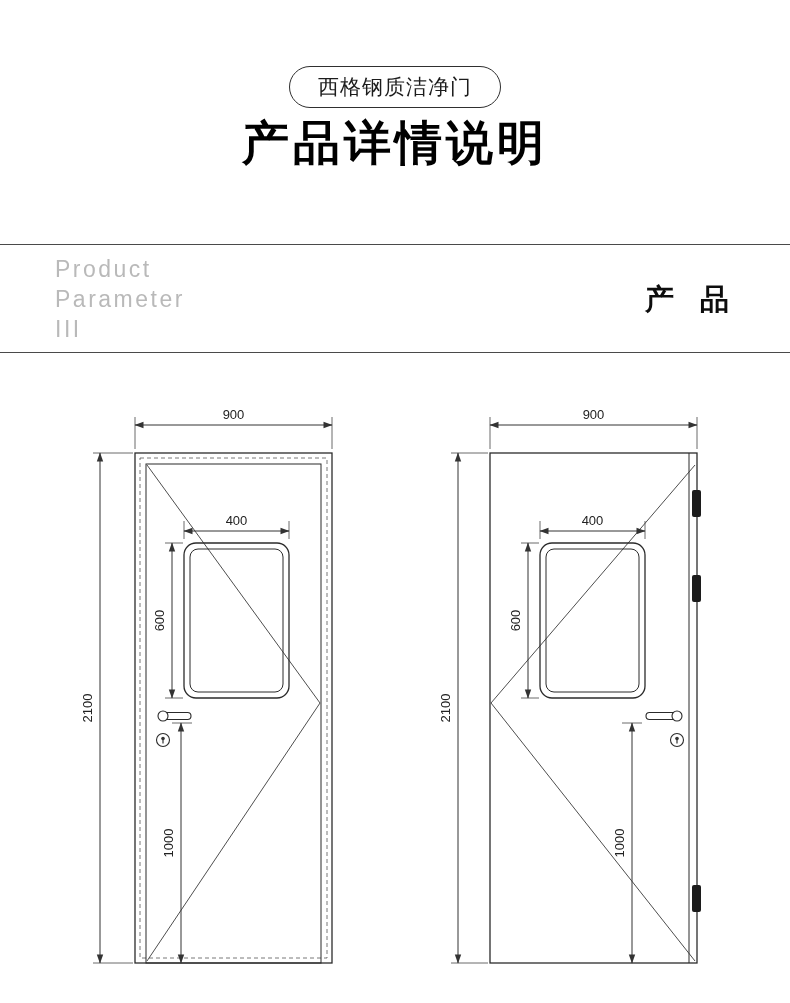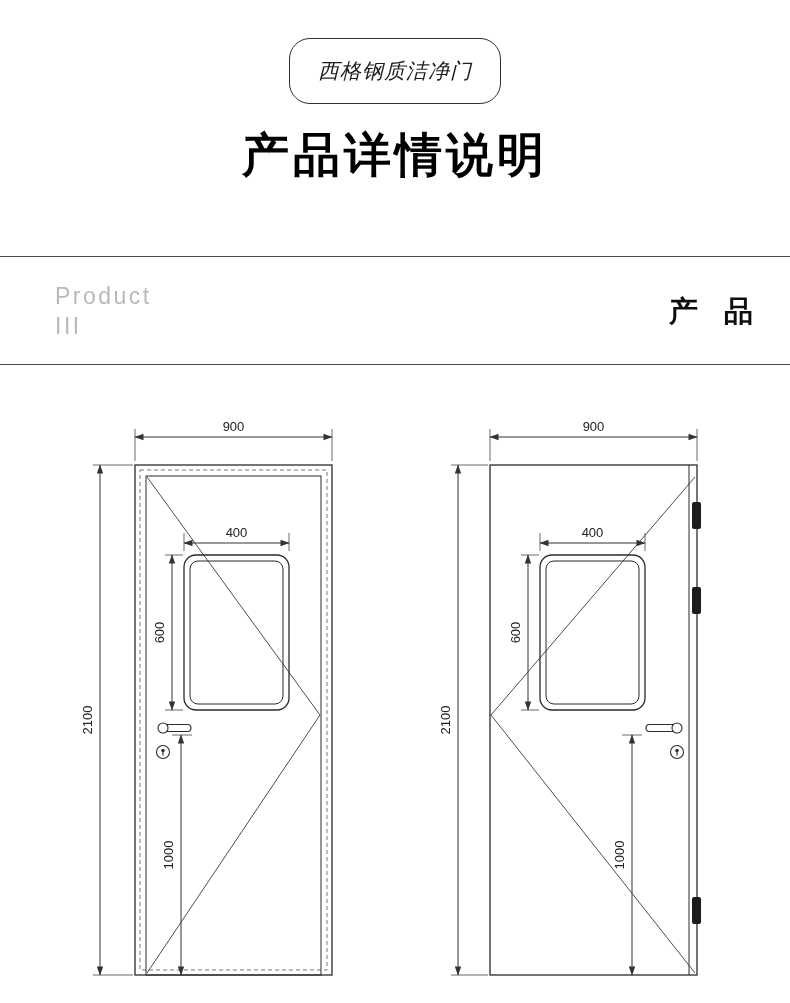--- a/index.html
+++ b/index.html
@@ -1,30 +1,30 @@
 <!DOCTYPE html>
 <html><head>
 <meta charset="utf-8">
 <style>
   * { margin:0; padding:0; box-sizing:border-box; }
   html,body { width:790px; height:1003px; background:#ffffff; overflow:hidden;
     font-family:"Liberation Sans", sans-serif; color:#111; }
 
-  .badge { width:max-content; margin:38px auto 0; padding:18px 28px;
+  .badge { width:max-content; margin:66px auto 0; padding:6px 28px;
     border:1.5px solid #2f2f2f; border-radius:21px; font-size:21px;
-    letter-spacing:1px; color:#1c1c1c; background:#fff;font-style:italic; }
+    letter-spacing:1px; color:#1c1c1c; background:#fff; }
 
-  .title { margin-top:24px; text-align:center; font-size:47px; font-weight:900;
+  .title { margin-top:8px; text-align:center; font-size:47px; font-weight:900;
     letter-spacing:4px; color:#000; line-height:54px; }
 
   .rule { height:1px; background:#4a4a4a; }
   .rule.top { margin-top:74px; }
 
   .param-header { display:flex; justify-content:space-between; align-items:center;
-    padding:10px 28px 10px 55px; height:107px; }
+    padding:10px 52px 10px 55px; height:107px; }
   .en-block { color:#b9b9b9; font-size:23px; letter-spacing:2.5px; line-height:30px; }
   .cn-block { color:#0d0d0d; font-size:29px; letter-spacing:9px; line-height:40px;
     font-weight:700; }
 
   .diagram-svg { display:block; }
 
   .dimline { stroke:#333; stroke-width:1; fill:none; }
   .extline { stroke:#444; stroke-width:0.8; fill:none; }
   .doorline { stroke:#2b2b2b; stroke-width:1.3; fill:none; }
   .thinline { stroke:#2b2b2b; stroke-width:1; fill:none; }
@@ -43,20 +43,21 @@
     <span>西格钢质洁净门</span>
   </div>
 
   <h1 class="title">产品详情说明</h1>
 
   <div class="rule top"></div>
 
   <div class="param-header">
     <div class="en-block">
       <div>Product</div>
+      <div>Parameter</div>
       <div>III</div>
     </div>
     <div class="cn-block">
       <div>产 品</div>
     </div>
   </div>
 
   <div class="rule"></div>
 
   <svg class="diagram-svg" width="790" height="638" viewBox="0 0 790 638">

